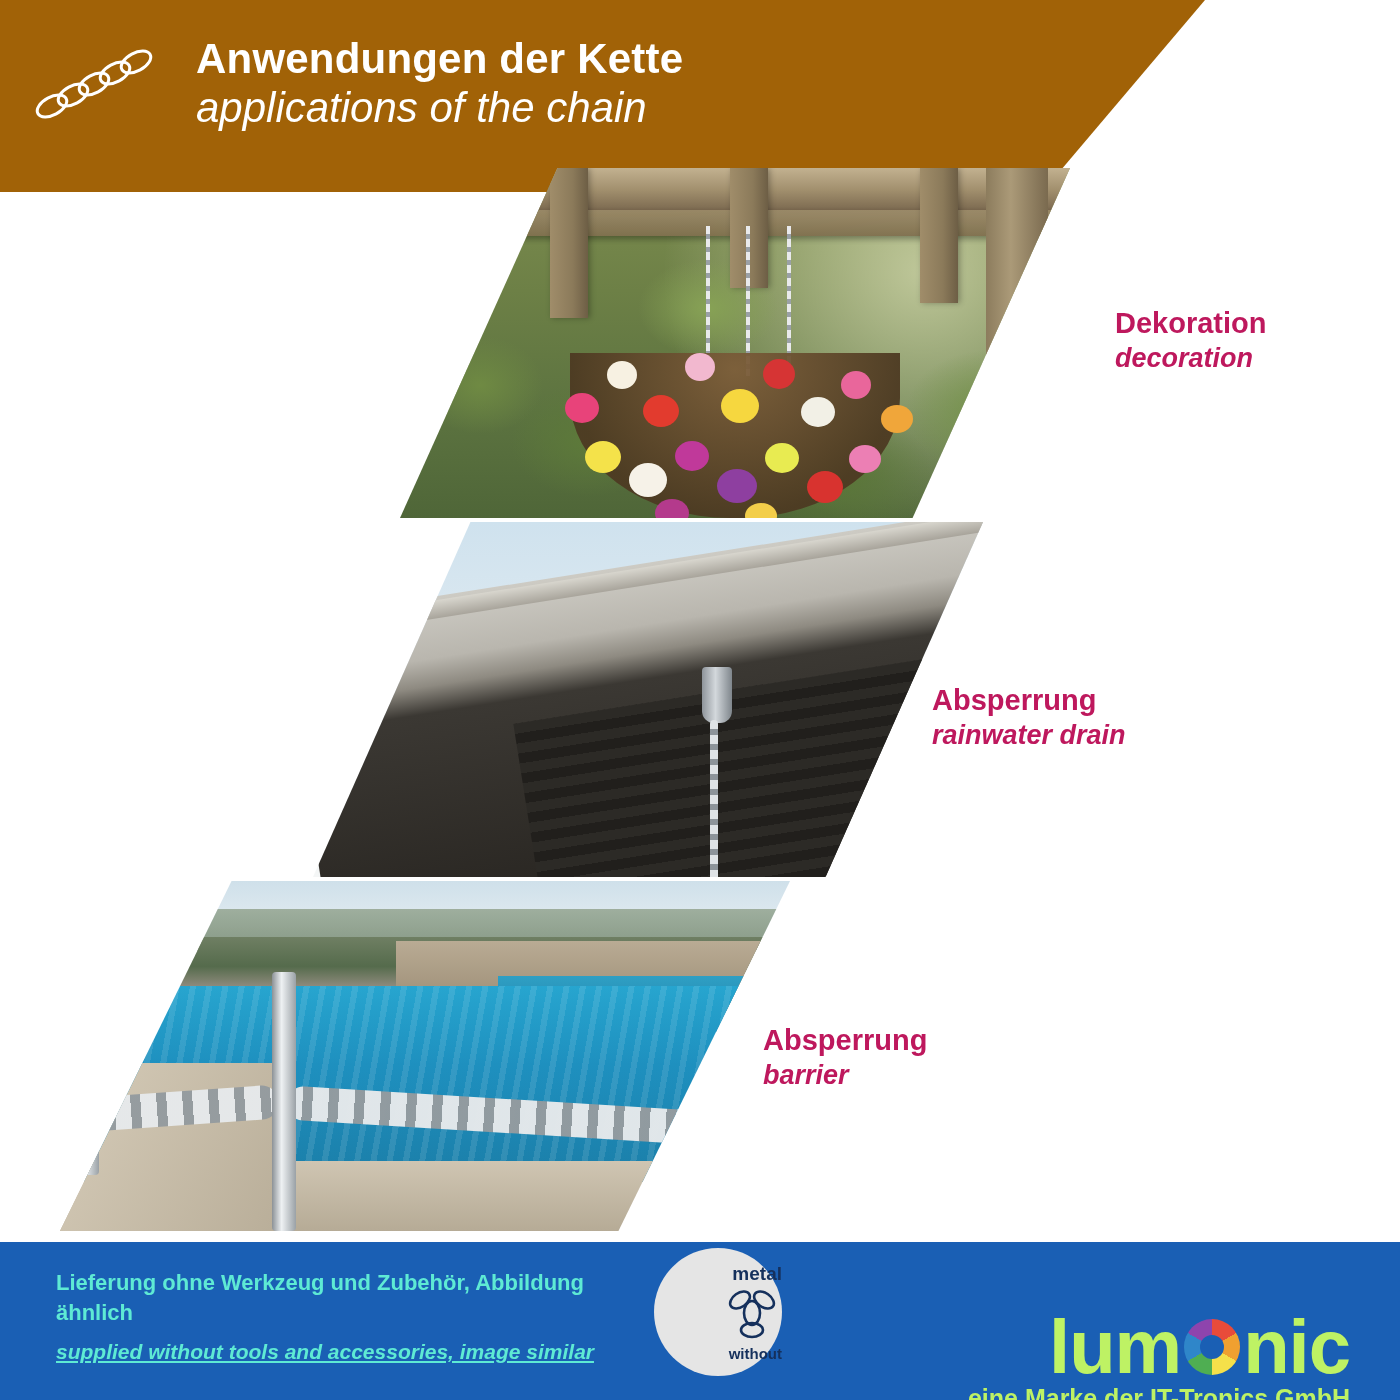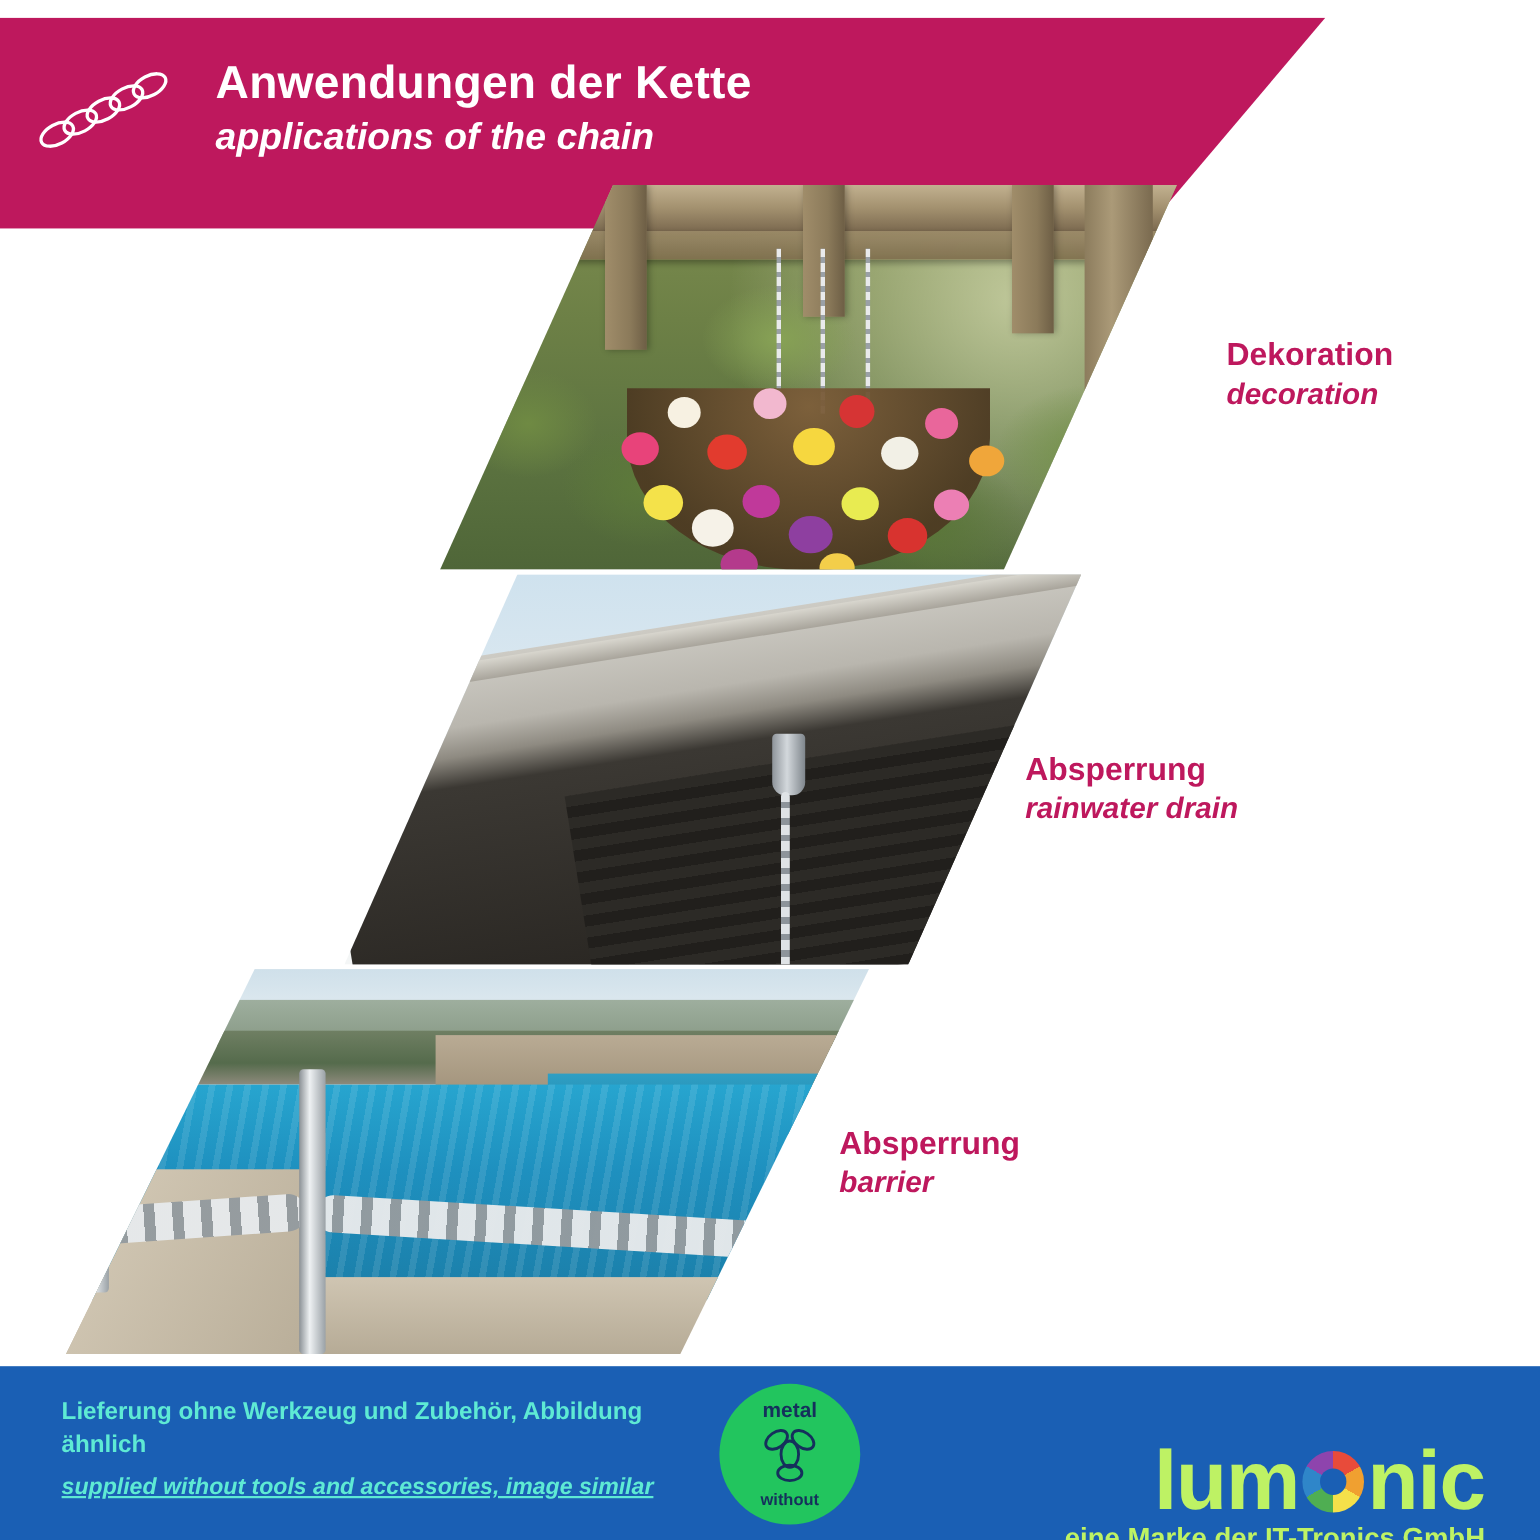--- a/index.html
+++ b/index.html
@@ -15,24 +15,23 @@
     font-family: "Liberation Sans", sans-serif;
   }
 
   
   .header {
     position: absolute;
     left: 0;
     top: 0;
     width: 1205px;
     height: 192px;
-    background: #be185d;
+    background: #a16207;
     -webkit-clip-path: polygon(0 0, 100% 0, 86.5% 100%, 0 100%);
     clip-path: polygon(0 0, 100% 0, 86.5% 100%, 0 100%);
-    margin-top: 16px;
   }
   .header-icon {
     position: absolute;
     left: 28px;
     top: 42px;
     width: 140px;
     height: 86px;
   }
   .header-text {
     position: absolute;
@@ -40,23 +39,23 @@
     top: 34px;
     color: #ffffff;
   }
   .header-title {
     font-size: 42px;
     font-weight: bold;
     letter-spacing: 0.2px;
     line-height: 50px;
   }
   .header-sub {
-    font-size: 34px;
+    font-size: 42px;
     font-style: italic;
-    font-weight: bold;
+    font-weight: normal;
     line-height: 44px;
     margin-top: 2px;
   }
 
   
   .photo {
     position: absolute;
     overflow: hidden;
     -webkit-clip-path: polygon(23.5% 0, 100% 0, 76.5% 100%, 0 100%);
     clip-path: polygon(23.5% 0, 100% 0, 76.5% 100%, 0 100%);
@@ -229,27 +228,27 @@
     position: absolute;
     left: 56px; top: 26px;
     color: #5eead4;
     width: 560px;
   }
   .footer-note .de { font-size: 22px; font-weight: bold; line-height: 30px; }
   .footer-note .en { font-size: 21px; font-weight: bold; font-style: italic; line-height: 28px; margin-top: 10px; text-decoration: underline; }
 
   .metal-badge {
     position: absolute;
-    left: 654px; top: 16px;
+    left: 654px; top: 6px;
     width: 128px; height: 128px;
     border-radius: 50%;
-    background: #22c55e;
+    background: #e5e5e5;
     display: flex;
     flex-direction: column;
-    align-items: center;
+    align-items: flex-end;
     justify-content: center;
   }
   .metal-badge .m-top { font-size: 19px; font-weight: bold; color: #15305c; margin-bottom: 1px; }
   .metal-badge .m-bot { font-size: 15px; font-weight: bold; color: #15305c; margin-top: 1px; }
 
   .brand {
     position: absolute;
     right: 50px; top: 22px;
     text-align: center;
     color: #bef264;

